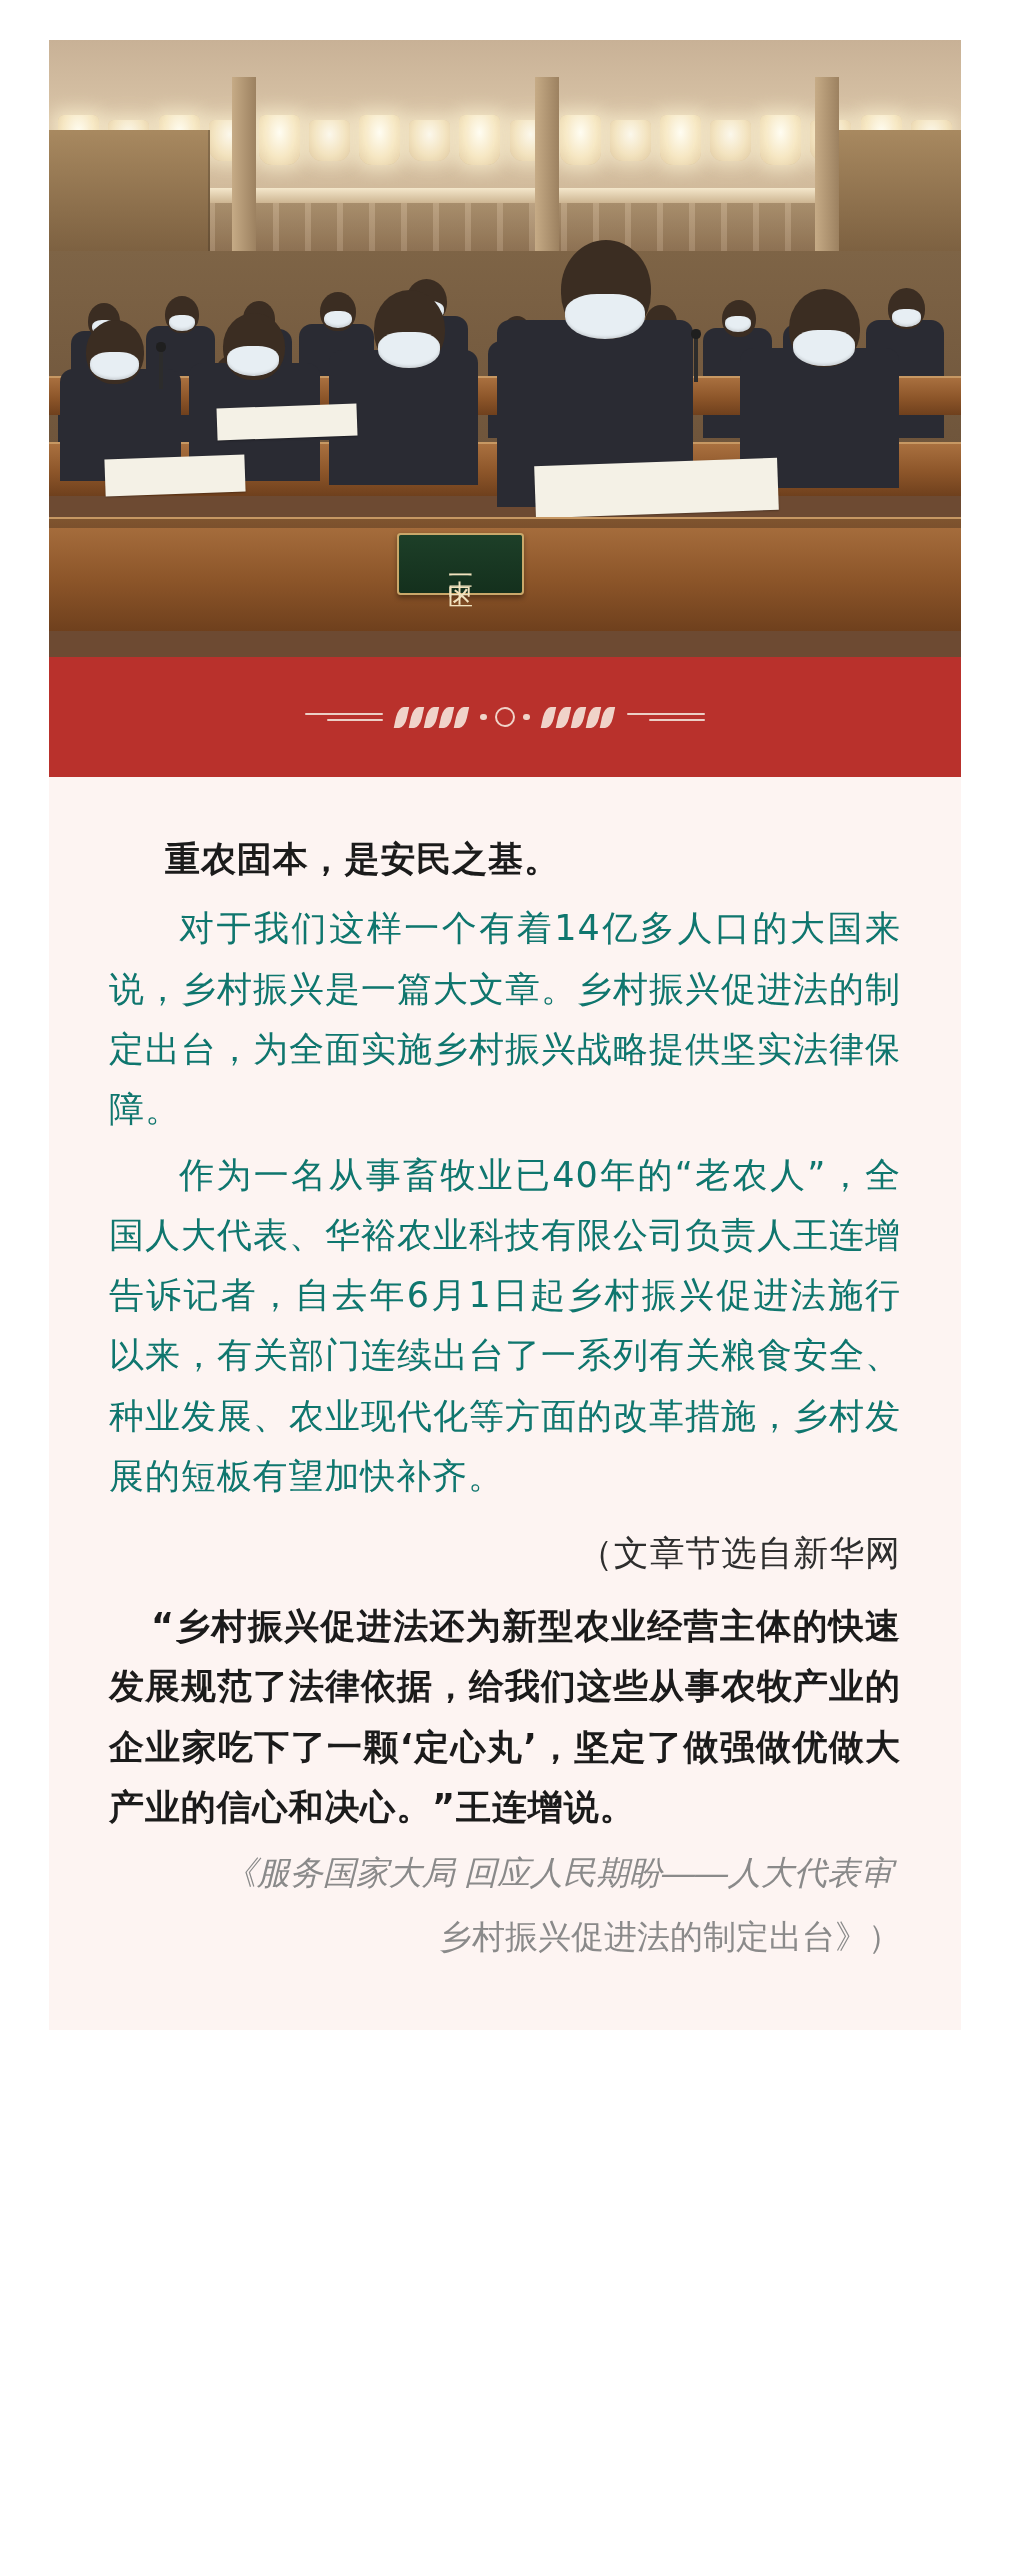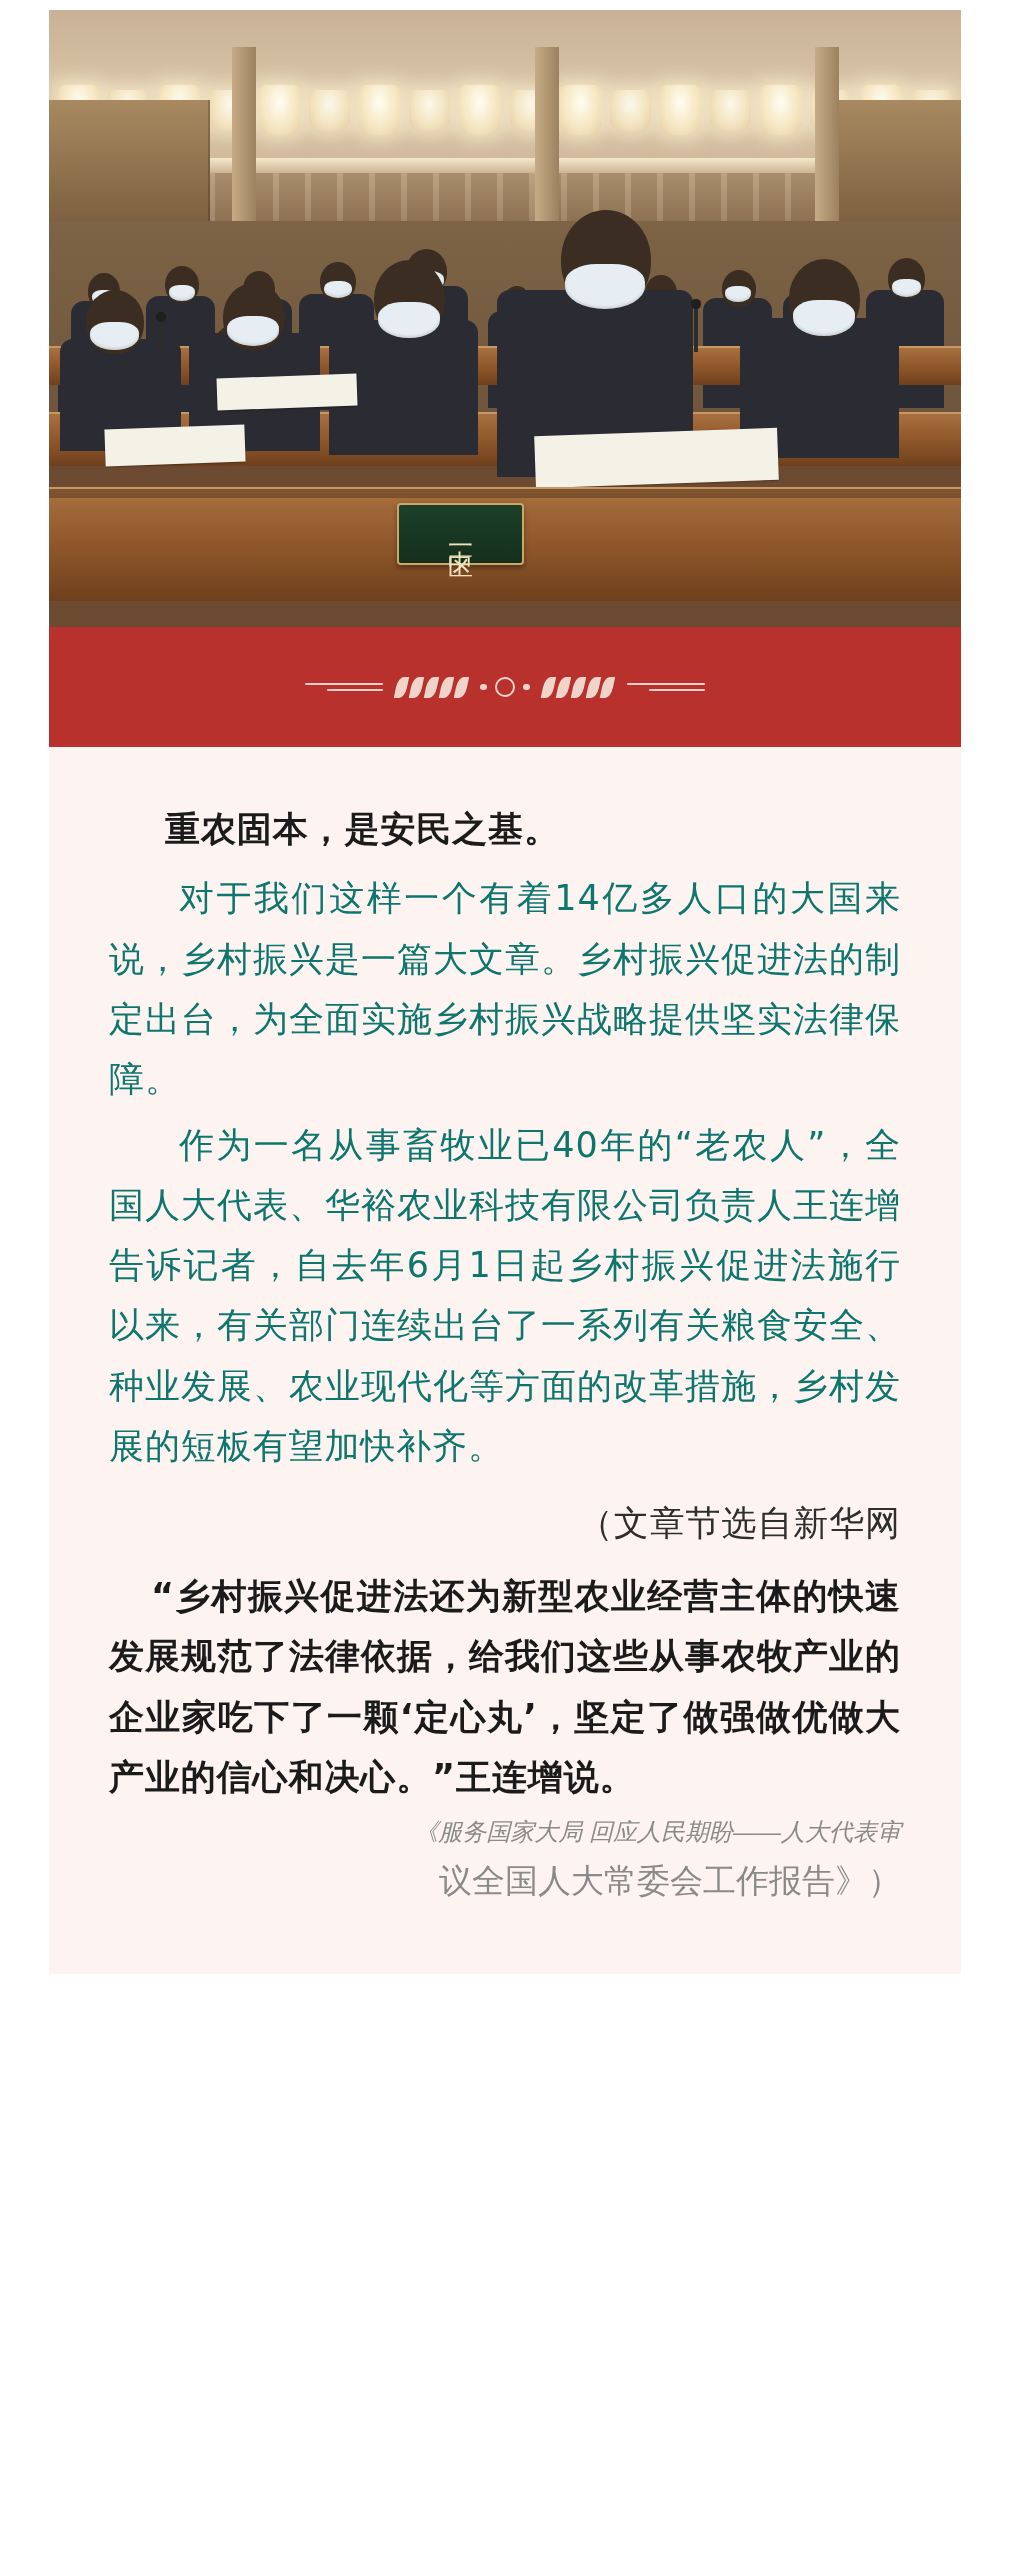--- a/index.html
+++ b/index.html
@@ -11,21 +11,21 @@
     width: 1009px;
     min-height: 2576px;
     font-family: "Liberation Sans", sans-serif;
   }
   .page {
     position: relative;
     width: 1009px;
     min-height: 2576px;
     background: #ffffff;
     box-sizing: border-box;
-    padding: 10px 49px 37px 49px;
+    padding: 40px 49px 37px 49px;
   }
   .card {
     position: relative;
     width: 912px;
     background: #fdf4f2;
     overflow: hidden;
   }
 
   
   .photo {
@@ -243,23 +243,23 @@
   }
   p.source {
     text-align: right;
     margin-top: 17px;
     color: #2e2e2e;
   }
   p.source-title {
     text-align: right;
     color: #8a8a8a;
     font-style: italic;
-    font-size: 24px;
+    font-size: 33px;
     line-height: 1.7;
-    margin: 0;
+    margin: 8px;
   }
   p.source-title2 {
     text-align: right;
     color: #8a8a8a;
     font-size: 33px;
     line-height: 1.7;
     margin: 0;
   }
 </style>
 </head>
@@ -422,18 +422,18 @@
       </div>
     </div>
 
     <div class="body-wrap">
       <p class="para bold-lead">重农固本，是安民之基。</p>
       <p class="para indent">对于我们这样一个有着14亿多人口的大国来说，乡村振兴是一篇大文章。乡村振兴促进法的制定出台，为全面实施乡村振兴战略提供坚实法律保障。</p>
       <p class="para indent">作为一名从事畜牧业已40年的“老农人”，全国人大代表、华裕农业科技有限公司负责人王连增告诉记者，自去年6月1日起乡村振兴促进法施行以来，有关部门连续出台了一系列有关粮食安全、种业发展、农业现代化等方面的改革措施，乡村发展的短板有望加快补齐。</p>
       <p class="para source">（文章节选自新华网</p>
       <p class="para quote">“乡村振兴促进法还为新型农业经营主体的快速发展规范了法律依据，给我们这些从事农牧产业的企业家吃下了一颗‘定心丸’，坚定了做强做优做大产业的信心和决心。”王连增说。</p>
       <p class="source-title">《服务国家大局 回应人民期盼——人大代表审</p>
-      <p class="source-title2">议全国人大常委会工作报告》）</p>
+      <p class="source-title2">乡村振兴促进法的制定出台》）</p>
     </div>
 
   </div>
 </div>
 
 
 </body></html>

